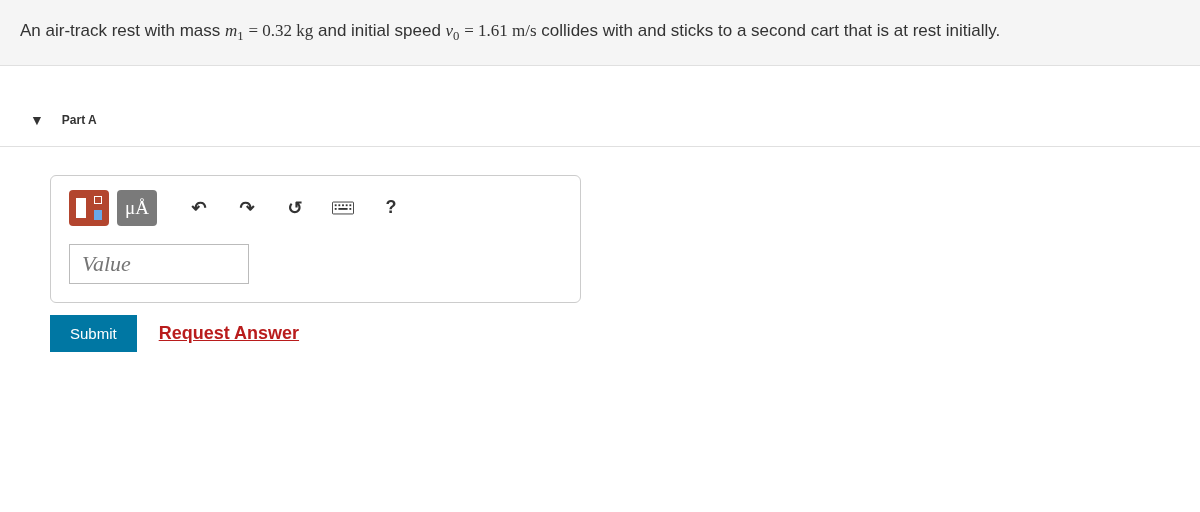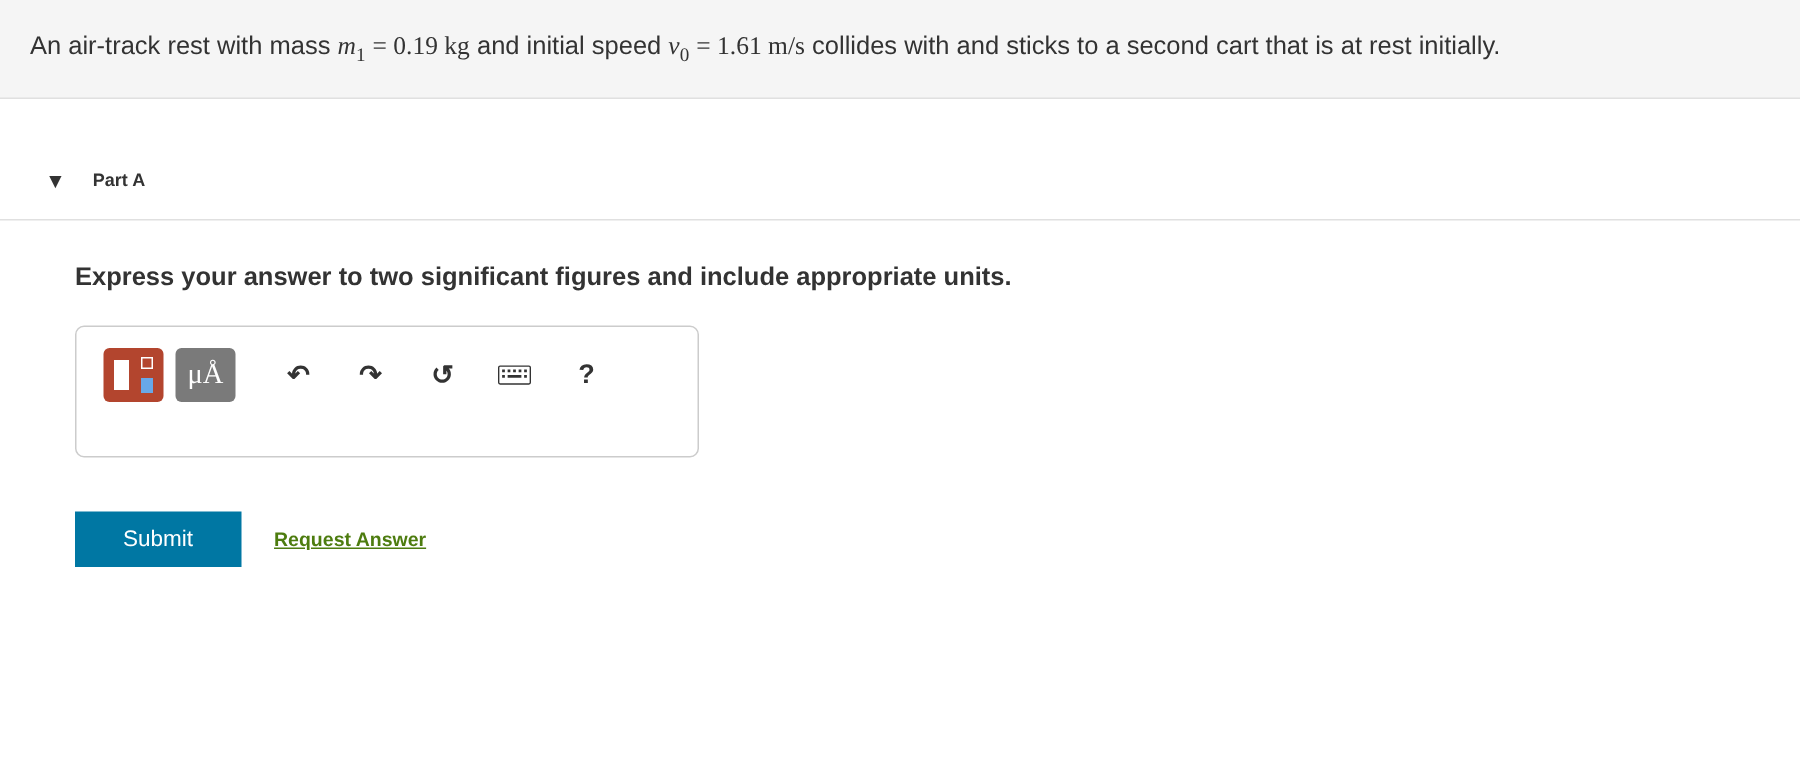--- a/index.html
+++ b/index.html
@@ -51,22 +51,22 @@
     margin-bottom: 14px;
   }
   .instruction {
     font-weight: bold;
     margin-bottom: 22px;
   }
   .answer-box {
     border: 1px solid #ccc;
     border-radius: 6px;
     padding: 14px 18px 18px 18px;
-    width: 416px;
-    margin-bottom: 36px;
+    width: 531px;
+    margin-bottom: 12px;
   }
   .toolbar {
     display: flex;
     align-items: center;
     gap: 8px;
     margin-bottom: 18px;
   }
   .tool-btn {
     width: 40px;
     height: 36px;
@@ -121,54 +121,53 @@
   .units-input { width: 200px; }
   .actions {
     display: flex;
     align-items: center;
     gap: 22px;
   }
   .submit-btn {
     background: #0077a3;
     color: #fff;
     border: none;
-    padding: 10px 32px;
+    padding: 10px 20px;
     font-size: 15px;
     cursor: pointer;
   }
   .request-link {
-    color: #4d7c0f;
-    font-weight: bold;
-    font-size: 13px;
+    color: #b91c1c;
+    font-weight: bold;
+    font-size: 18px;
     text-decoration: underline;
     cursor: pointer;
   }
 </style>
 </head>
 <body>
 
 <div class="problem-statement">
   <span>An air-track rest with mass </span>
   <span class="math-var">m</span><span class="math-var math-sub">1</span>
   <span class="math-val"> = </span>
-  <span class="math-val">0.19 kg</span>
+  <span class="math-val">0.32 kg</span>
   <span> and initial speed </span>
   <span class="math-var">v</span><span class="math-var math-sub">0</span>
   <span class="math-val"> = </span>
   <span class="math-val">1.61 m/s</span>
   <span> collides with and sticks to a second cart that is at rest initially.</span>
 </div>
 
 <div class="part-header">
   <span class="caret">▼</span>
   <span class="part-title">Part A</span>
 </div>
 
 <div class="part-body">
-  <div class="instruction">Express your answer to two significant figures and include appropriate units.</div>
 
   <div class="answer-box">
     <div class="toolbar">
       <div class="tool-btn tool-templates">
         <span class="bar-left"></span>
         <span class="sq-top"></span>
         <span class="sq-bot"></span>
       </div>
       <div class="tool-btn tool-units">μÅ</div>
       <div class="spacer"></div>
@@ -192,20 +191,21 @@
           <rect x="3" y="7" width="2" height="2" fill="#333"></rect>
             <rect x="7" y="7" width="10" height="2" fill="#333"></rect>
             <rect x="19" y="7" width="2" height="2" fill="#333"></rect>
         </svg>
       </div>
       <div class="tool-btn tool-plain">
         <span>?</span>
       </div>
     </div>
     <div class="input-row">
+      <input class="answer-input value-input" placeholder="Value" style="">
     </div>
   </div>
 
   <div class="actions">
     <button class="submit-btn">Submit</button>
     <a class="request-link">Request Answer</a>
   </div>
 </div>
 
 </body></html>

